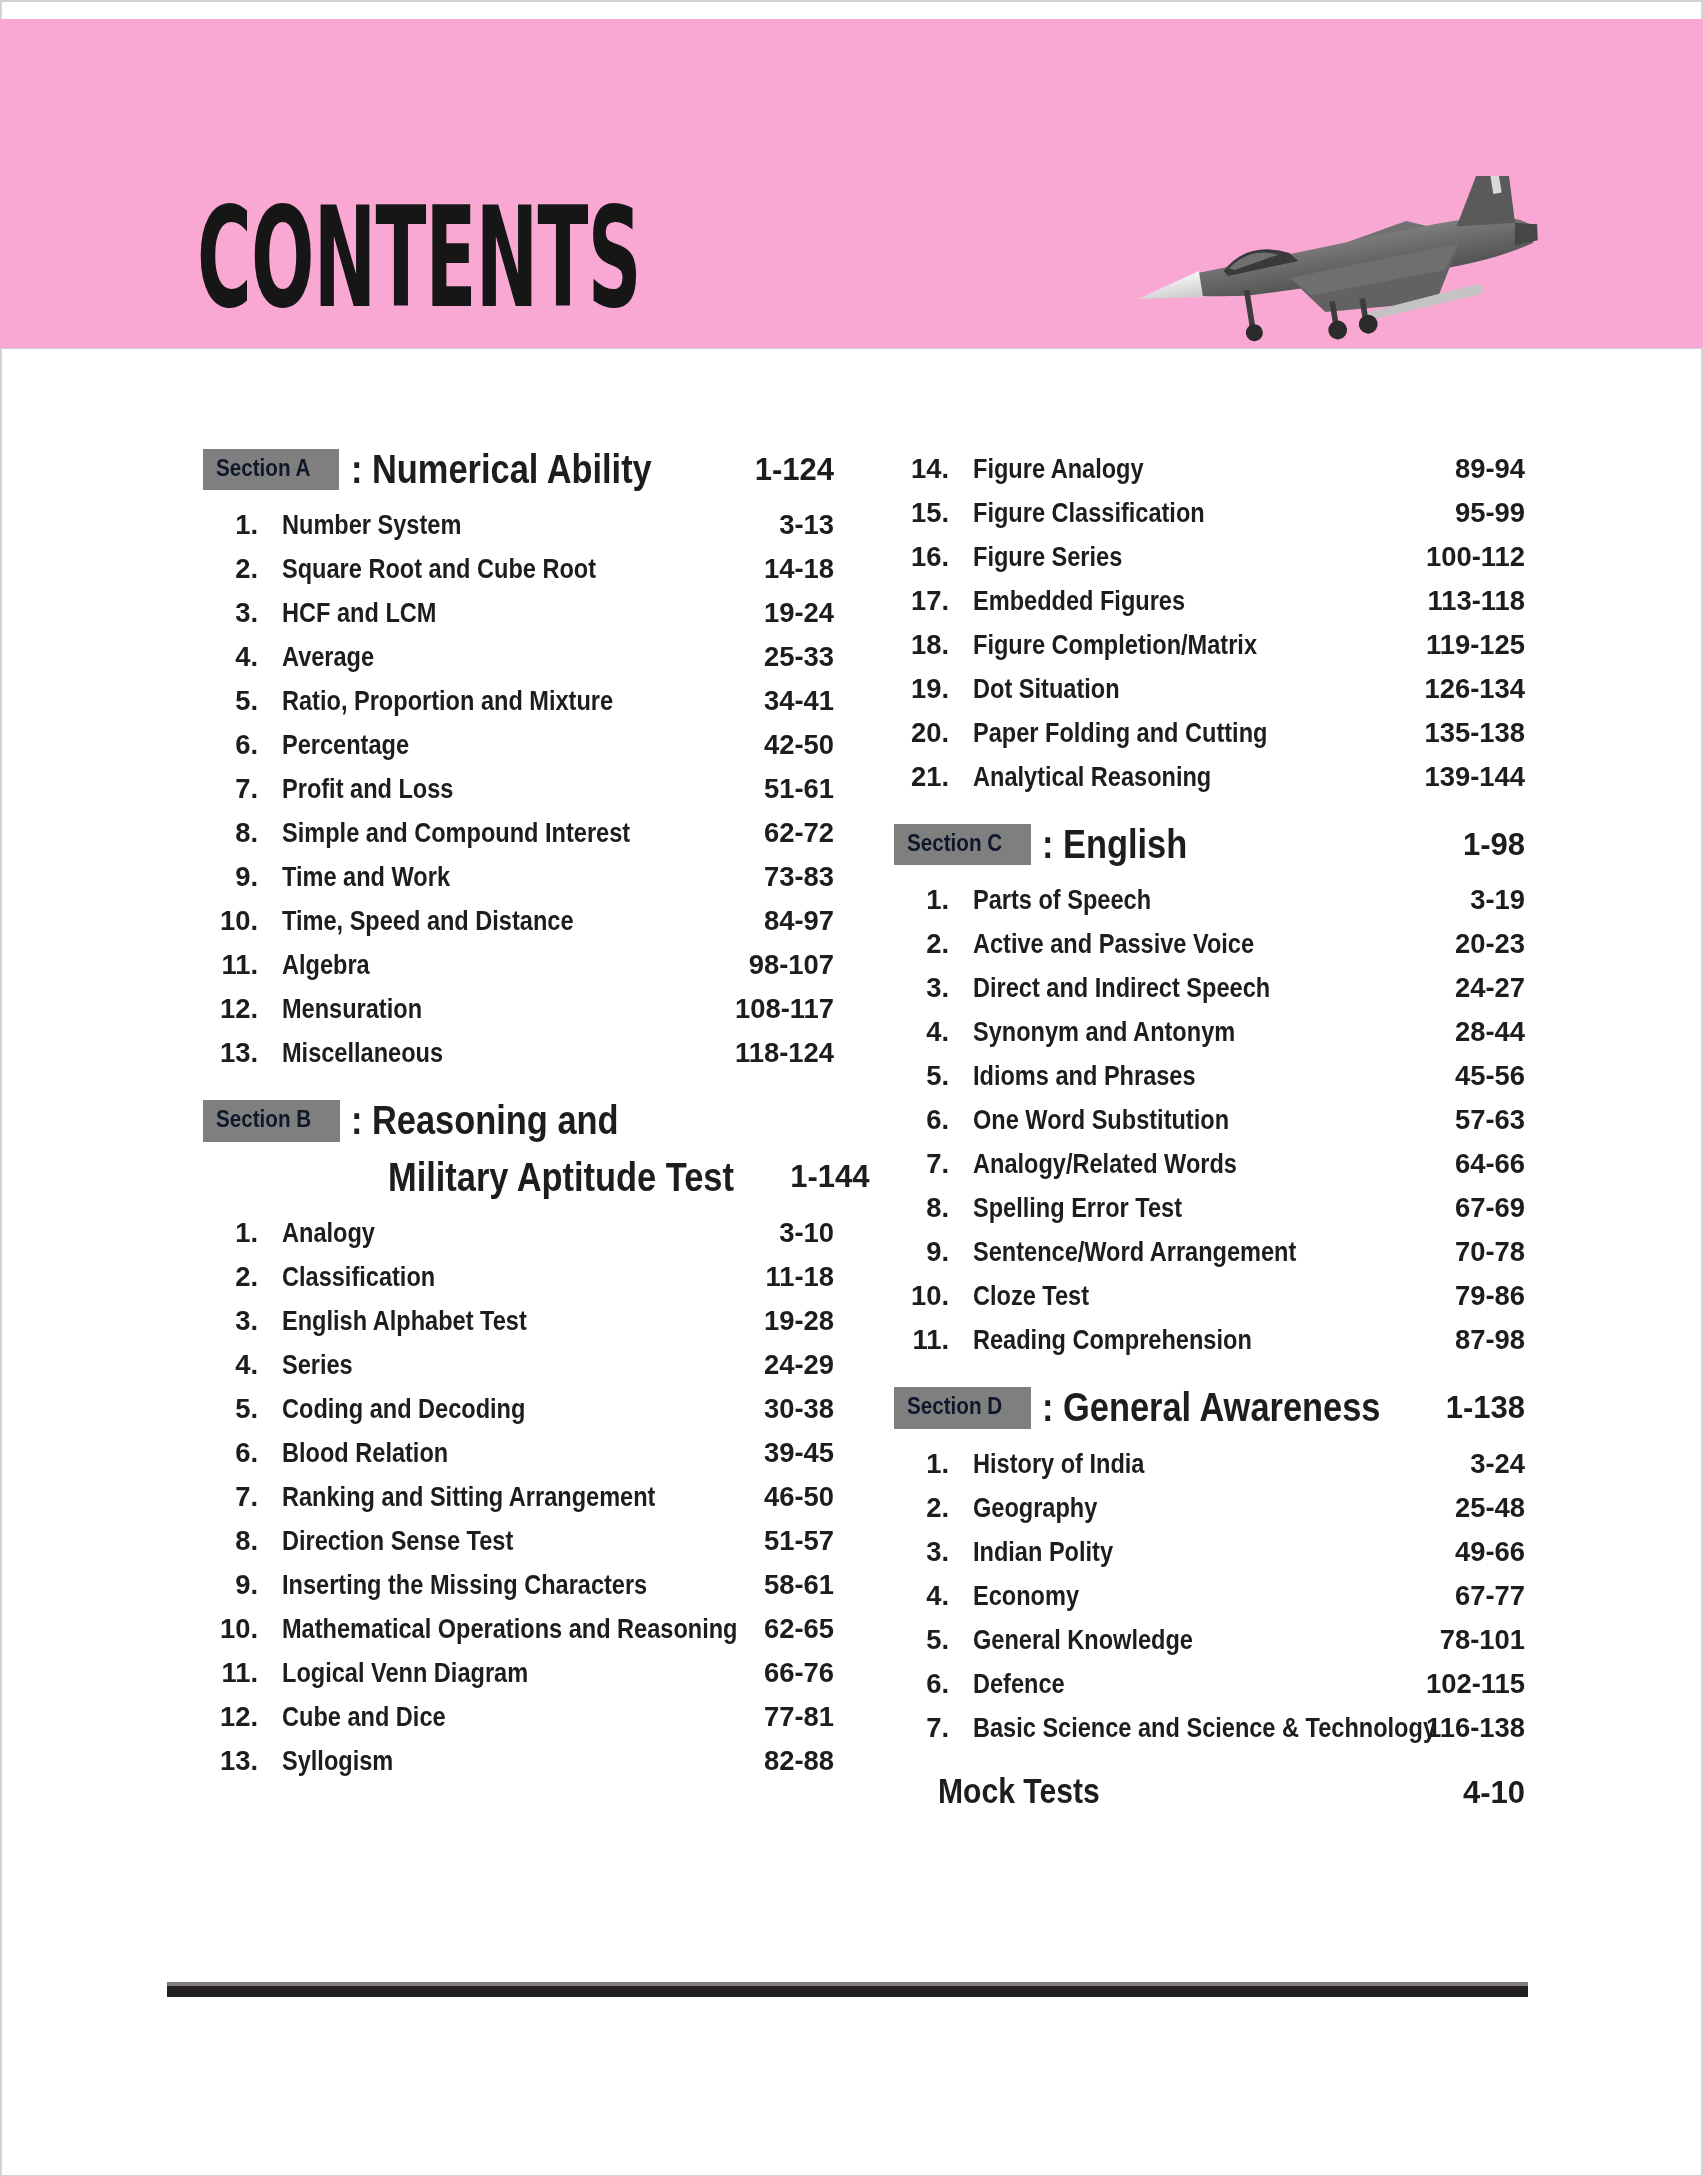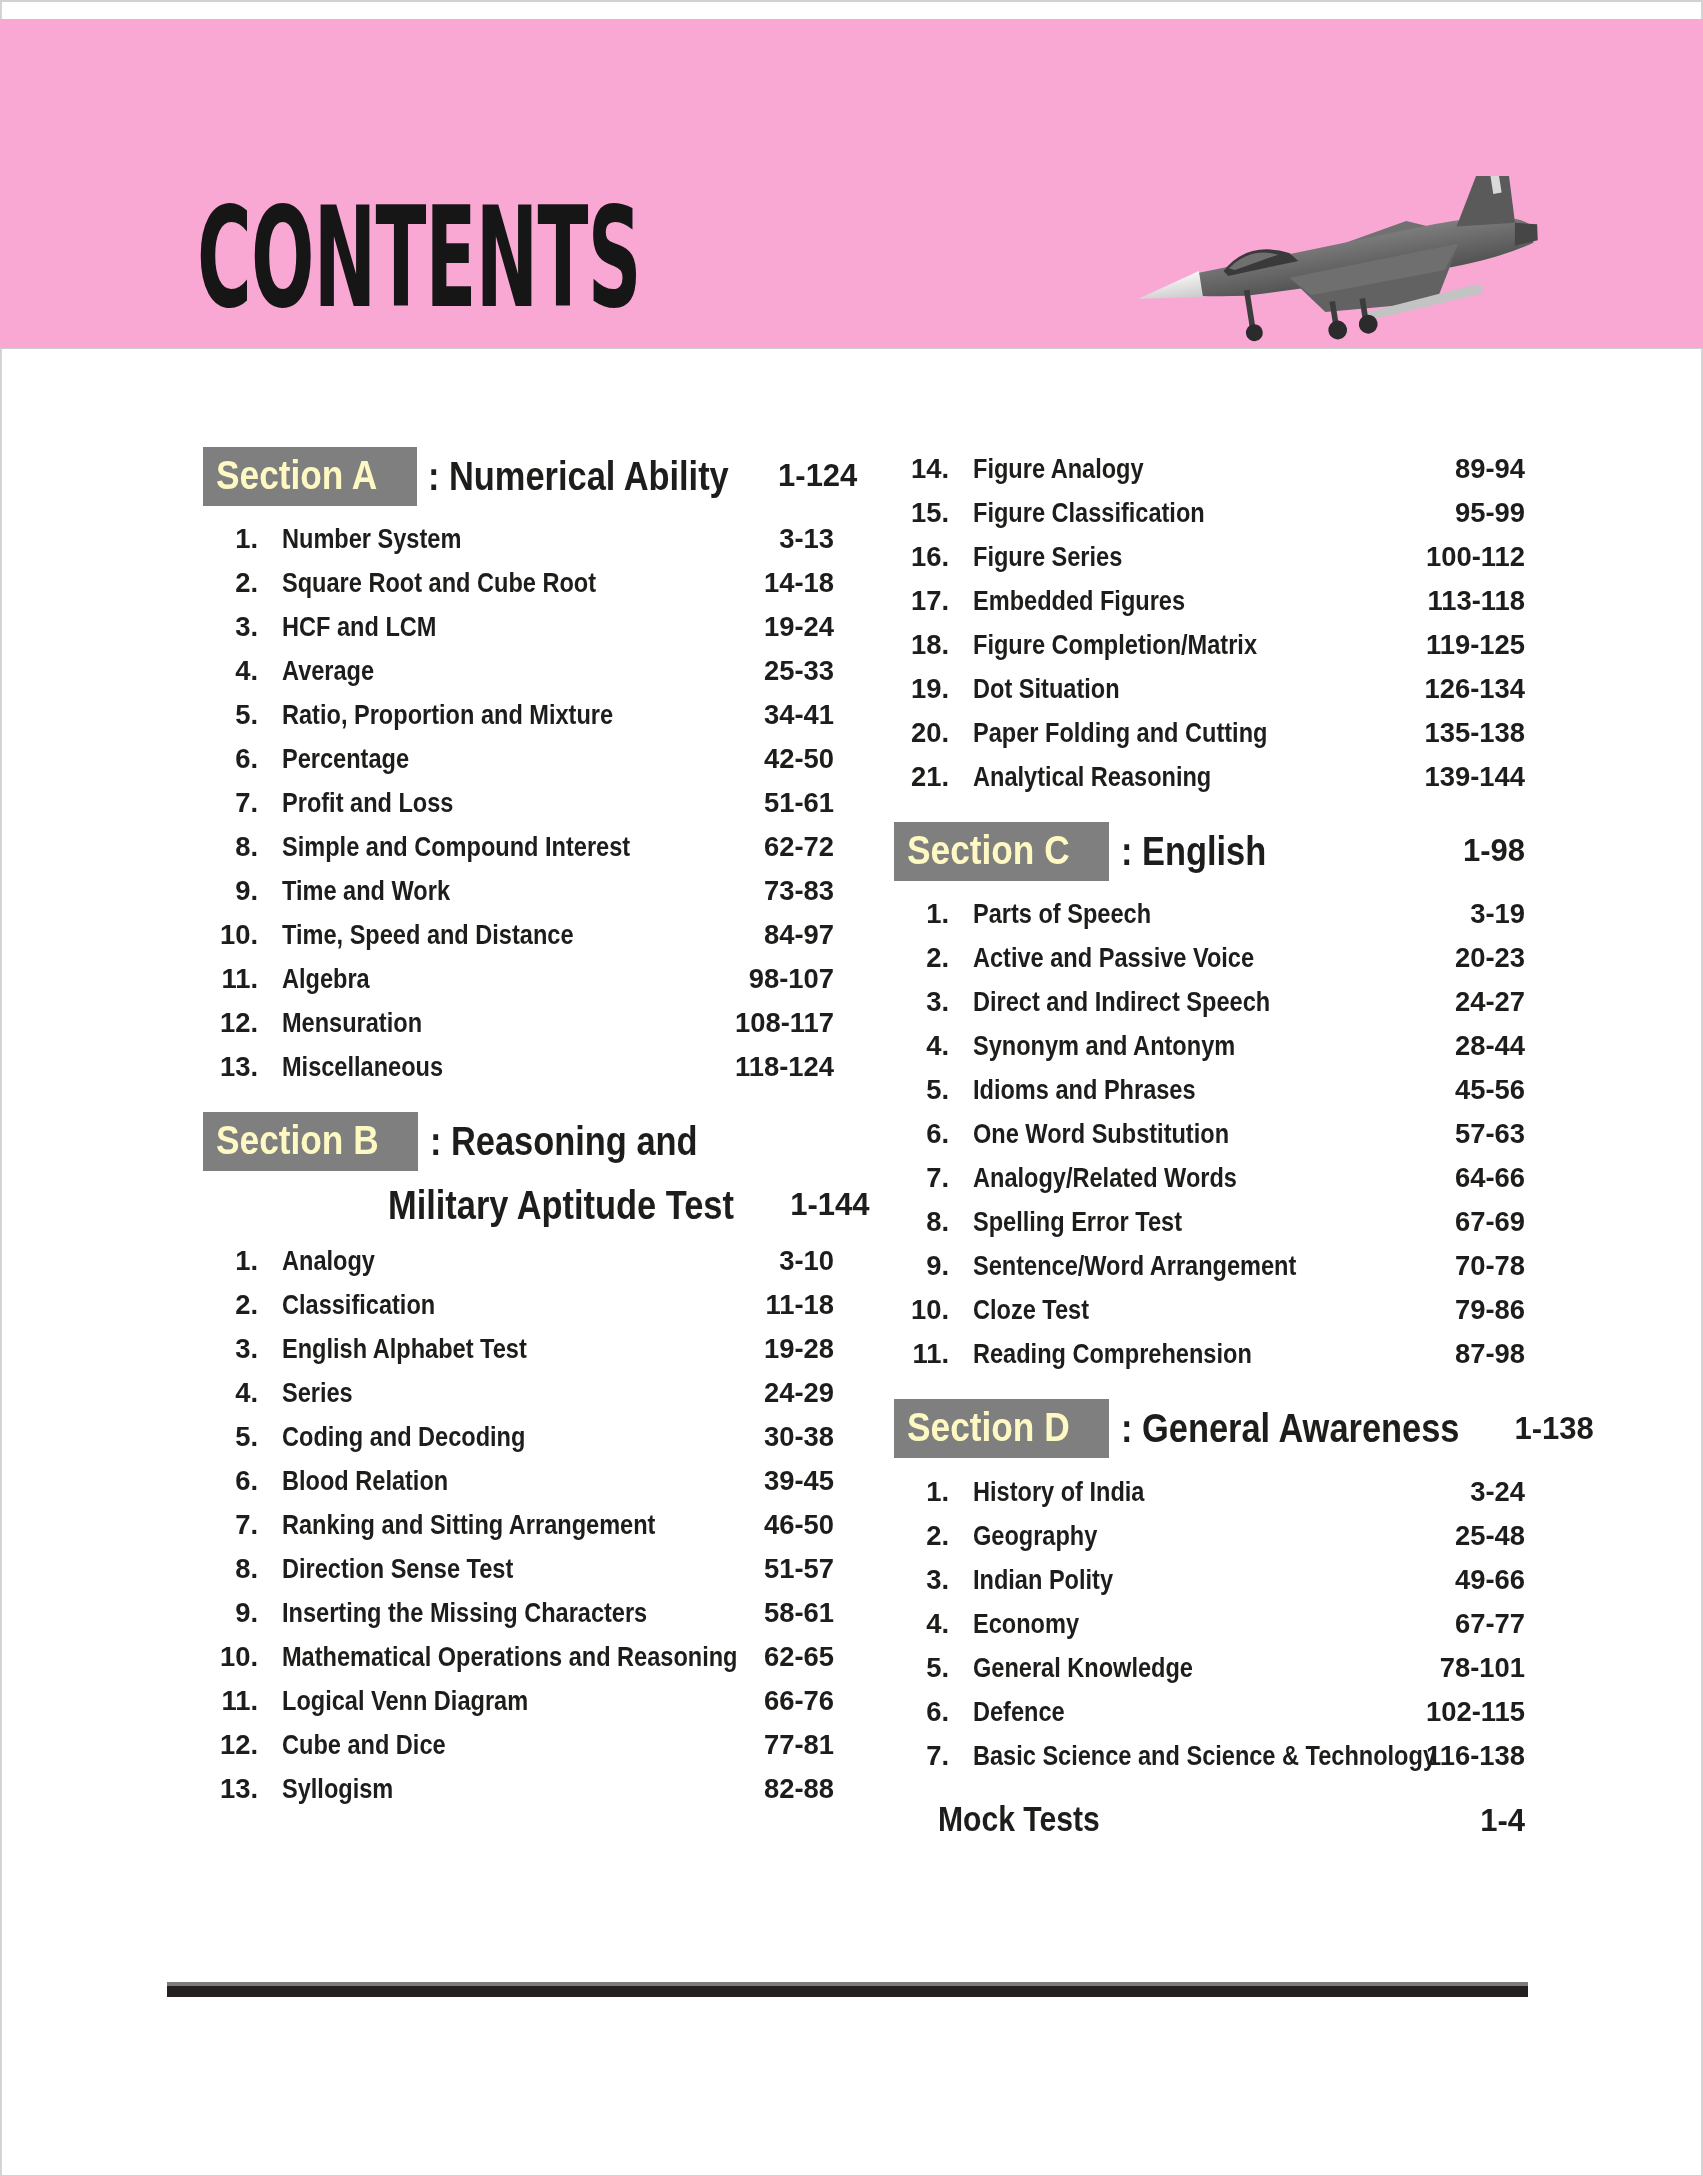--- a/index.html
+++ b/index.html
@@ -21,22 +21,22 @@
   }
   .jet{position:absolute;left:1128px;top:157px;width:418px;height:174px;}
   
   .col{position:absolute;top:447px;width:631px;}
   .col-left{left:203px;}
   .col-right{left:894px;}
   
   .sec-header{display:flex;align-items:center;margin:23px 0 11.4px;}
   .sec-header.first{margin-top:0;}
   .sec-badge{
-    flex:none;background:#7f7f7f;color:#fef9c3;
-    font-weight:bold;font-size:41px;line-height:1;padding:7.6px 13.2px 10.4px;
+    flex:none;background:#7f7f7f;color:#0f172a;
+    font-weight:bold;font-size:24px;line-height:1;padding:7.6px 13.2px 10.4px;
   }
   .sec-title{font-weight:bold;font-size:40px;margin-left:11.4px;white-space:nowrap;}
   .sec-pages{margin-left:auto;font-weight:bold;font-size:31px;flex:none;}
   .sec-b-block{margin:23px 0 11.4px;}
   .sec-b-row1{display:flex;align-items:center;}
   .sec-b-row2{display:flex;align-items:center;margin-top:11.4px;}
   .indent{margin-left:185px;}
   
   .cond{display:inline-block;transform:scaleX(0.86);transform-origin:0 50%;white-space:nowrap;}
   
@@ -405,19 +405,19 @@
         </div>
         <div class="toc-row">
           <span class="toc-num">7.</span>
           <span class="toc-title"><span class="cond">Basic Science and Science &amp; Technology</span></span>
           <span class="toc-pages">116-138</span>
         </div>
       </div>
 
     <div class="mock-row">
       <span class="mock-label"><span class="cond">Mock Tests</span></span>
-      <span class="mock-pages">1-4</span>
+      <span class="mock-pages">4-10</span>
     </div>
   </div>
 
   <div class="bottom-rule"></div>
 </div>
 
 
 </body></html>

